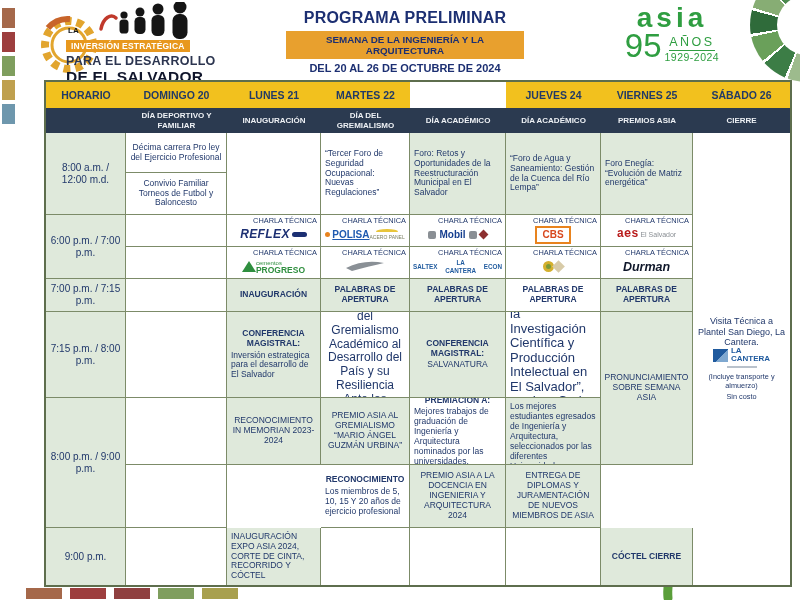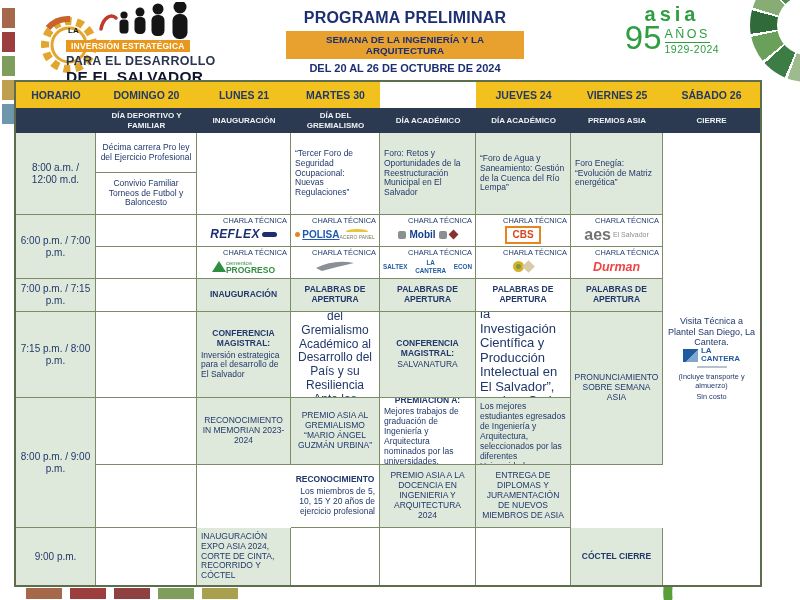--- a/index.html
+++ b/index.html
@@ -24,35 +24,35 @@
   .logo-l3 { font-size:15.5px; font-weight:bold; color:#10152b; letter-spacing:.2px; }
 
   
   .center-head { position:absolute; left:286px; top:9px; width:238px; text-align:center; }
   .ph-title { font-size:16px; font-weight:bold; color:#1c2f72; letter-spacing:.2px; }
   .ph-band { margin:4px 0 3px; background:#e8a02e; color:#1c2f72; font-weight:bold; font-size:9.8px; padding:3px 17px; }
   .ph-dates { font-size:11px; font-weight:bold; color:#1c2f72; }
 
   
   .asia-logo { position:absolute; left:612px; top:4px; width:120px; text-align:center; color:#2f9e41; }
-  .asia-name { font-size:20px; font-weight:bold; letter-spacing:4px; line-height:1; }
+  .asia-name { font-size:28px; font-weight:bold; letter-spacing:4px; line-height:1; }
   .asia-row { display:flex; justify-content:center; align-items:flex-start; gap:3px; margin-top:-2px; }
   .asia-num { font-size:33px; line-height:.95; }
-  .asia-sub { display:flex; flex-direction:column; align-items:flex-start; margin-top:5px; }
+  .asia-sub { display:flex; flex-direction:column; align-items:center; margin-top:5px; }
   .asia-anos { font-size:12.5px; letter-spacing:2.5px; border-bottom:1.5px solid #2f9e41; padding-bottom:1px; }
   .asia-years { font-size:10.5px; letter-spacing:.5px; }
 
   
   .donut { position:absolute; left:750px; top:-32px; width:114px; height:114px; border-radius:50%;
     background:conic-gradient(#fff 0 182deg,#9dbb8d 182deg 200deg,#fff 200deg 203deg,#3c7d46 203deg 228deg,#fff 228deg 231deg,#6aa05a 231deg 258deg,#fff 258deg 261deg,#2f6b3a 261deg 285deg,#fff 285deg 288deg,#87ad74 288deg 312deg,#fff 312deg 315deg,#4c8a4f 315deg 338deg,#fff 338deg 341deg,#a5c296 341deg 358deg,#fff 358deg 360deg); }
   .donut::after { content:""; position:absolute; inset:27px; background:#fff; border-radius:50%; }
   .arcs { position:absolute; right:84px; bottom:-4px; }
 
   
-  .sched { position:absolute; left:14px; top:80px; display:grid;
+  .sched { position:absolute; left:44px; top:80px; display:grid;
     grid-template-columns:80px 101px 94px 89px 96px 95px 92px 97px;
     grid-template-rows:26px 25px 40px 42px 32px 32px 33px 86px 67px 63px 57px;
     border:2px solid #5e6e4d; background:#fff; }
   .hd { background:#f2c11e; color:#223a66; font-weight:bold; font-size:10.5px; display:flex; align-items:center; justify-content:center; }
   .th { background:#2b3a50; color:#eef1f5; font-size:8px; font-weight:600; display:flex; align-items:center; justify-content:center; text-align:center; line-height:1.15; padding:1px 3px; }
   .c { border-right:1px solid #7c8b68; border-bottom:1px solid #7c8b68; font-size:8.5px; color:#21386b;
        display:flex; flex-direction:column; align-items:center; justify-content:center; text-align:center;
        line-height:1.16; padding:2px 4px; overflow:hidden; }
   .g { background:#dfe9db; } .w { background:#fff; }
   .lc { border-right:none; } .lr { border-bottom:none; }
@@ -79,23 +79,23 @@
   .dot-or { width:5px; height:5px; background:#e8831e; border-radius:50%; display:inline-block; margin-right:2px; }
   .acero { font-size:5px; color:#7a7f63; text-align:center; line-height:1.1; }
   .acero .arc { display:block; width:22px; height:5px; border-top:3px solid #e8c53a; border-radius:50% 50% 0 0; margin:0 auto 1px; }
   .mobil { color:#163f8f; font-weight:bold; font-size:10px; }
   .gmark { width:8px; height:8px; background:#8a8f94; border-radius:2px; }
   .rmark { width:7px; height:7px; background:#8c2f2f; transform:rotate(45deg); }
   .blue-sm { font-size:6.3px; font-weight:bold; color:#1f5a9e; }
   .cbs { border:2px solid #e8831e; color:#d8481e; font-weight:bold; font-size:10px; padding:0 5px; line-height:1.35; }
   .ring { width:11px; height:11px; border:3px solid #d4b02e; border-radius:50%; background:#7a9a3a; }
   .diam { width:9px; height:9px; background:#d8cba8; transform:rotate(45deg); }
-  .aes { color:#737373; font-weight:bold; font-size:16px; }
+  .aes { color:#b91c1c; font-weight:bold; font-size:12px;font-family:Liberation Mono, monospace; }
   .aes-sub { font-size:7px; color:#8a8f94; margin-left:2px; }
-  .durman { color:#ef4444; font-weight:bold; font-style:italic; font-size:12.5px; }
+  .durman { color:#0f172a; font-weight:bold; font-style:italic; font-size:12.5px; }
 
   
   .visita { font-size:9px; }
   .lc-logo { display:flex; align-items:center; gap:3px; margin-bottom:2px; }
   .lc-sq { width:15px; height:13px; background:linear-gradient(135deg,#1f5a9e 55%,#7fa8d0 55%); }
   .lc-txt { color:#1f5a9e; font-weight:bold; font-size:8px; line-height:1; text-align:left; }
   .lc-tag { width:30px; height:2px; background:#b9c2cc; margin:1px auto 5px; }
   .incluye, .costo { font-size:7.3px; }
   .costo { margin-top:3px; }
 </style>
@@ -171,21 +171,21 @@
       <path d="M60 2 A86 86 0 0 0 52 14" fill="none" stroke="#e3b33c" stroke-width="9" stroke-linecap="round"></path>
       <path d="M48 24 A72 72 0 0 0 16 90" fill="none" stroke="#5a9e3a" stroke-width="9" stroke-linecap="round"></path>
     </svg>
   </div>
 
   <div class="sched">
 
     <div class="hd" style="grid-area:1/1">HORARIO</div>
     <div class="hd" style="grid-area:1/2">DOMINGO 20</div>
     <div class="hd" style="grid-area:1/3">LUNES 21</div>
-    <div class="hd" style="grid-area:1/4">MARTES 30</div>
+    <div class="hd" style="grid-area:1/4">MARTES 22</div>
     <div class="hd" style="grid-area:1/6">JUEVES 24</div>
     <div class="hd" style="grid-area:1/7">VIERNES 25</div>
     <div class="hd" style="grid-area:1/8">SÁBADO 26</div>
 
     <div class="th" style="grid-area:2/1"></div>
     <div class="th" style="grid-area:2/2">DÍA DEPORTIVO Y FAMILIAR</div>
     <div class="th" style="grid-area:2/3">INAUGURACIÓN</div>
     <div class="th" style="grid-area:2/4">DÍA DEL GREMIALISMO</div>
     <div class="th" style="grid-area:2/5">DÍA ACADÉMICO</div>
     <div class="th" style="grid-area:2/6">DÍA ACADÉMICO</div>
@@ -255,21 +255,21 @@
         </div>
     </div>
     <div class="c g b" style="grid-area:7/4">PALABRAS DE APERTURA</div>
     <div class="c w" style="grid-area:8/4">
       <div class="ttl">CONFERENCIA MAGISTRAL:</div>
       <div style="text-align:center;width:100%;font-size:12px">“Contribución del Gremialismo Académico al Desarrollo del País y su Resiliencia Ante las Nuevas Realidades”</div>
     </div>
     <div class="c g" style="grid-area:9/4">PREMIO ASIA AL GREMIALISMO “MARIO ÁNGEL GUZMÁN URBINA”</div>
     <div class="c w" style="grid-area:10/4">
       <div class="ttl">RECONOCIMIENTO</div>
-      <div style="text-align:right;width:100%">Los miembros  de 5, 10, 15 Y 20 años de ejercicio profesional</div>
+      <div style="text-align:left;width:100%">Los miembros  de 5, 10, 15 Y 20 años de ejercicio profesional</div>
     </div>
     <div class="c w lr" style="grid-area:11/4"></div>
 
     <div class="c g Lft" style="grid-area:3/5/5/6">Foro: Retos y Oportunidades de la Reestructuración Municipal en El Salvador</div>
     <div class="c w charla" style="grid-area:5/5">
       <div class="lab">CHARLA TÉCNICA</div>
       <div class="logos" style="gap:3px">
           <span class="gmark"></span>
           <span class="mobil">Mobil</span>
           <span class="gmark"></span>

